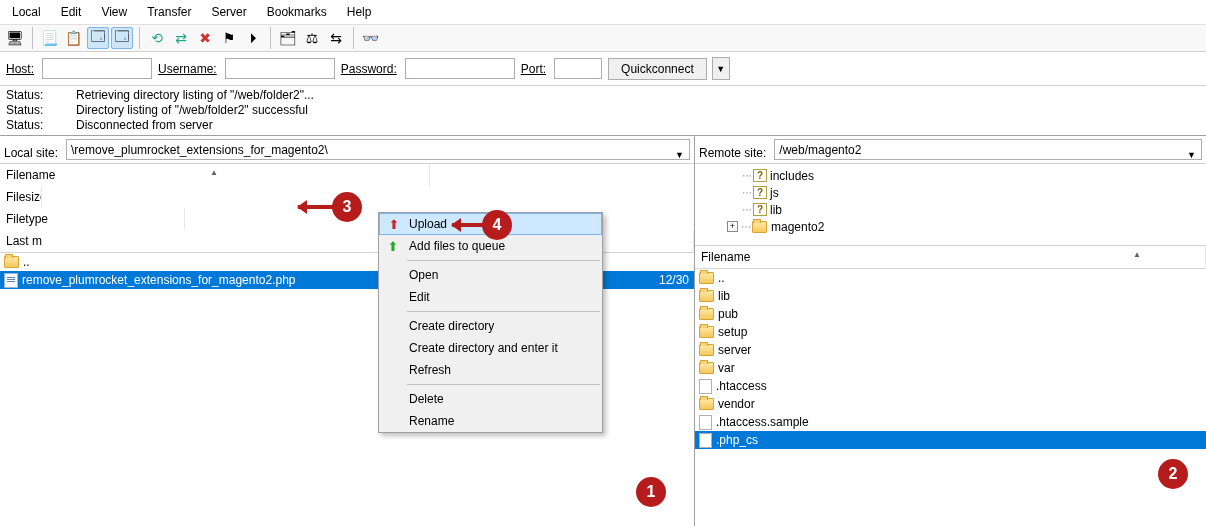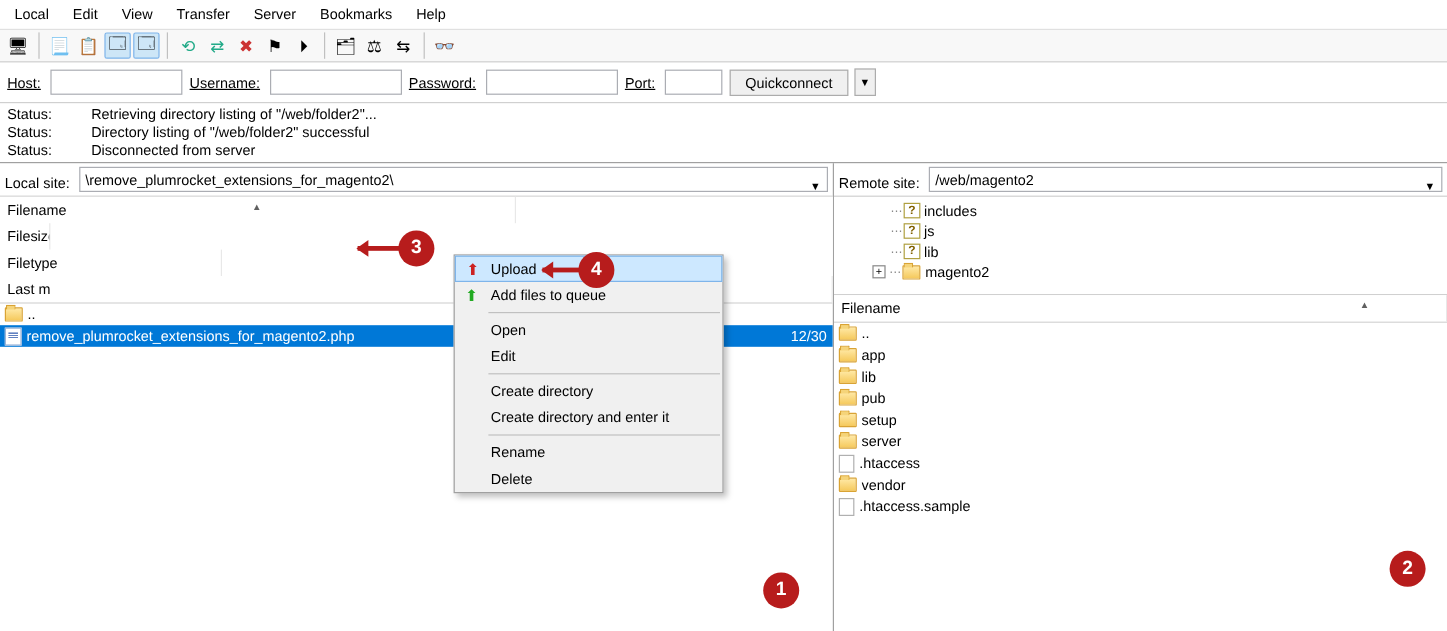--- a/index.html
+++ b/index.html
@@ -179,49 +179,53 @@
       <div class="col" style="flex:1">Filename</div>
       <span class="tri" style="right:65px;top:4px">▲</span>
     </div>
     <div class="filelist">
       <div class="row">
           <span class="ico-fld"></span>
           <span class="cell">..</span>
         </div>
       <div class="row">
           <span class="ico-fld"></span>
-          <span class="cell">app</span>
-        </div>
-      <div class="row">
-          <span class="ico-fld"></span>
           <span class="cell">lib</span>
         </div>
       <div class="row">
           <span class="ico-fld"></span>
           <span class="cell">pub</span>
         </div>
       <div class="row">
           <span class="ico-fld"></span>
           <span class="cell">setup</span>
         </div>
       <div class="row">
           <span class="ico-fld"></span>
           <span class="cell">server</span>
+        </div>
+      <div class="row">
+          <span class="ico-fld"></span>
+          <span class="cell">var</span>
         </div>
       <div class="row">
           <span class="ico-file"></span>
           <span class="cell">.htaccess</span>
         </div>
       <div class="row">
           <span class="ico-fld"></span>
           <span class="cell">vendor</span>
         </div>
       <div class="row">
           <span class="ico-file"></span>
           <span class="cell">.htaccess.sample</span>
+        </div>
+      <div class="row sel">
+          <span class="ico-file"></span>
+          <span class="cell">.php_cs</span>
         </div>
     </div>
   </div>
 </div>
 
 <div class="ctxmenu">
   <div class="mi hl">
       <span class="miico" style="color:#c22">⬆</span>
       <span>Upload</span>
     </div>
@@ -236,26 +240,29 @@
   <div class="mi">
       <span>Edit</span>
     </div>
   <div class="msep"></div>
   <div class="mi">
       <span>Create directory</span>
     </div>
   <div class="mi">
       <span>Create directory and enter it</span>
     </div>
+  <div class="mi">
+      <span>Refresh</span>
+    </div>
   <div class="msep"></div>
   <div class="mi">
+      <span>Delete</span>
+    </div>
+  <div class="mi">
       <span>Rename</span>
-    </div>
-  <div class="mi">
-      <span>Delete</span>
     </div>
 </div>
 
 <div class="callout" style="left:636px; top:477px">1</div>
 <div class="callout" style="left:1158px; top:459px">2</div>
 <div class="callout" style="left:332px; top:192px">3</div>
 <div class="arrow-l" style="left:298px; top:205px; width:36px"></div>
 <div class="callout" style="left:482px; top:210px">4</div>
 <div class="arrow-l" style="left:452px; top:223px; width:32px"></div>
 

